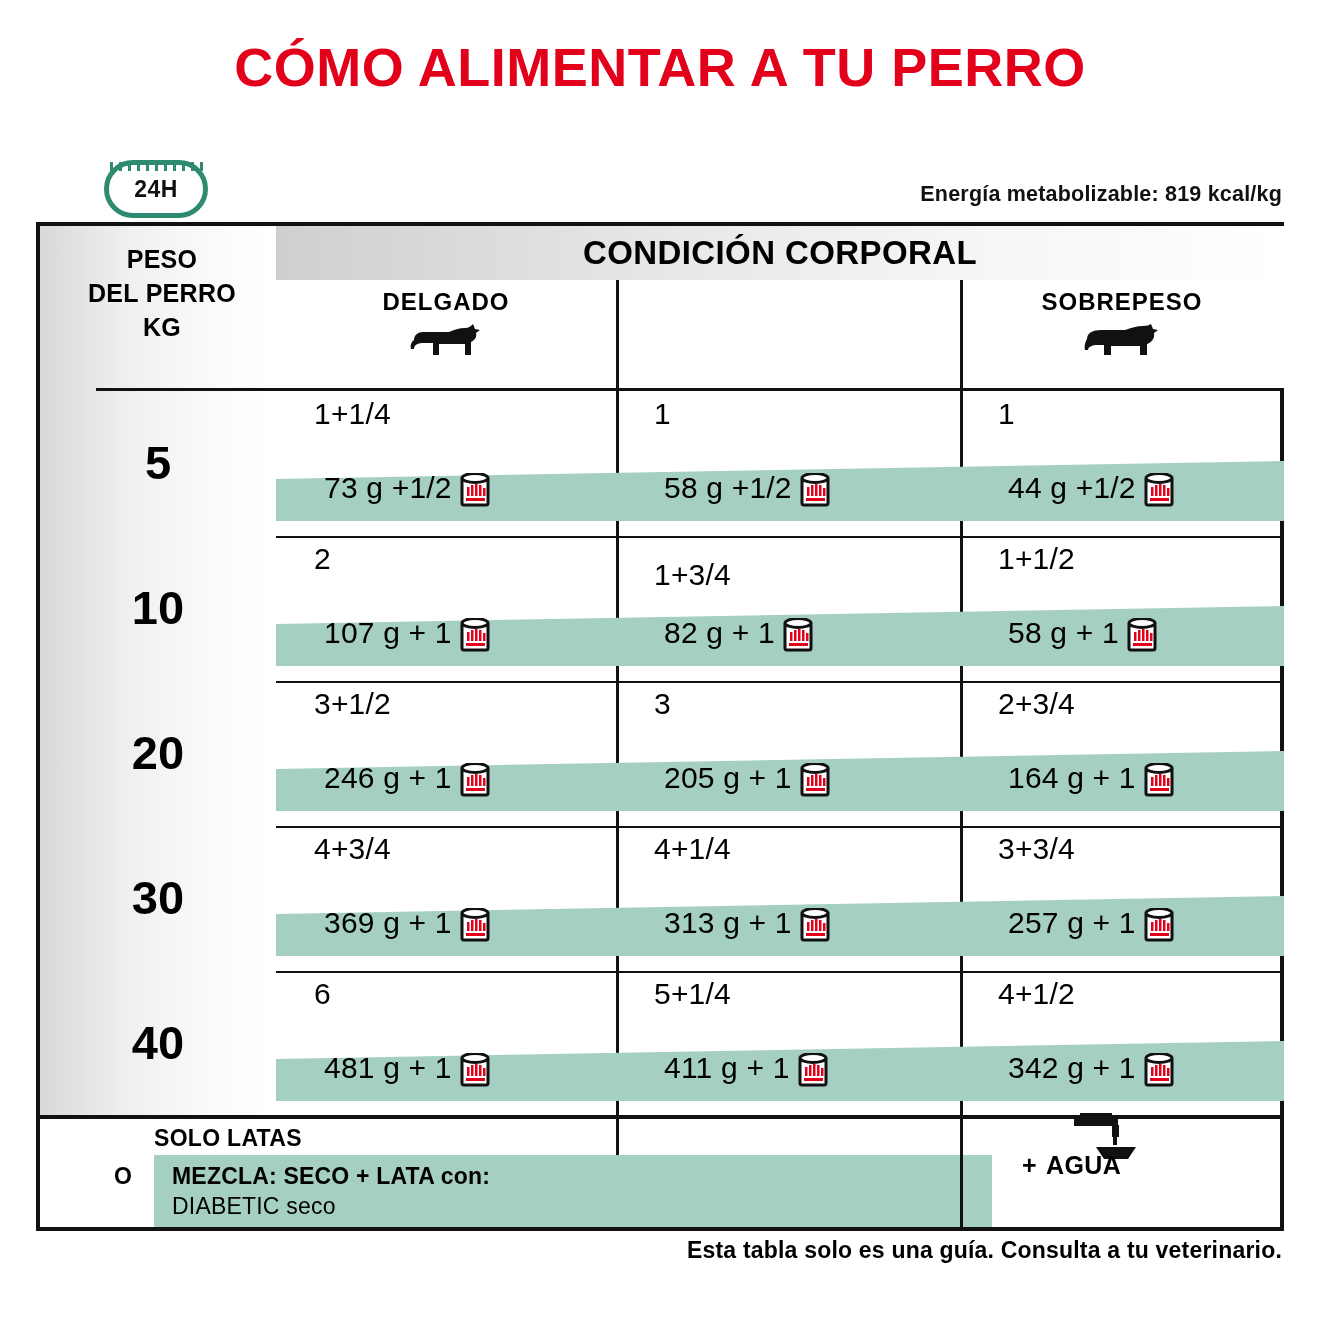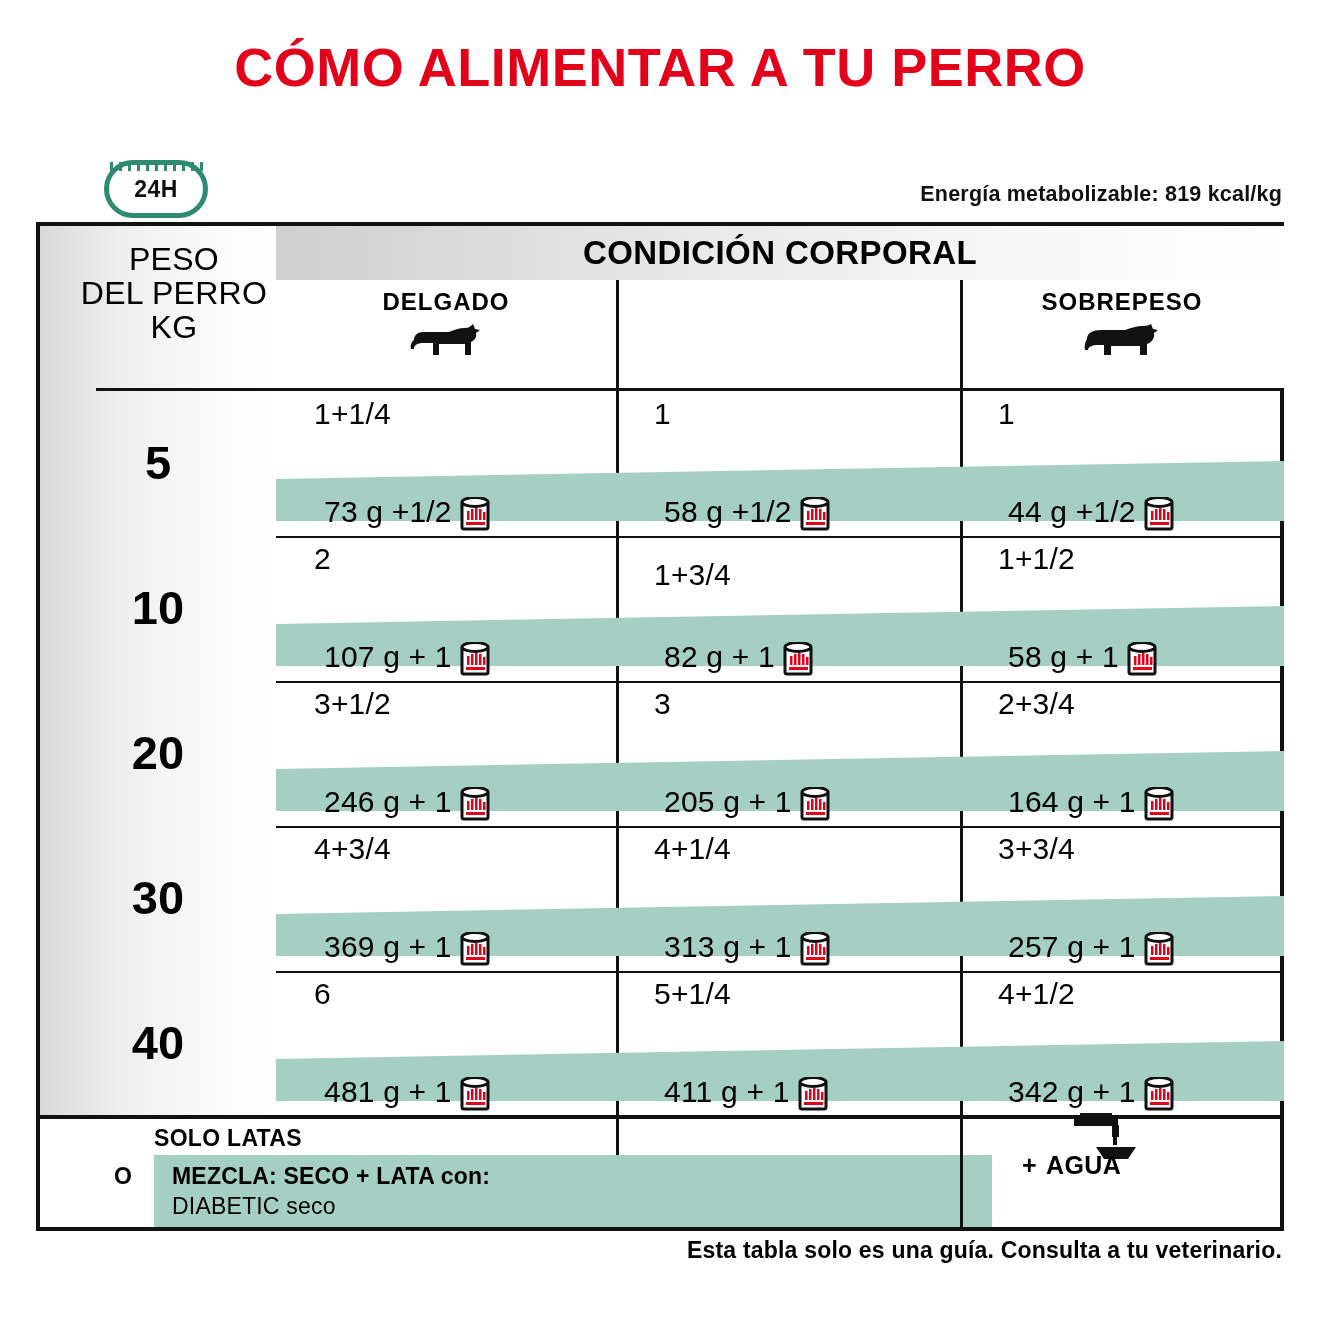--- a/index.html
+++ b/index.html
@@ -136,26 +136,26 @@
     height: 54px;
     line-height: 54px;
     text-align: center;
     font-size: 33px;
     font-weight: bold;
     letter-spacing: 0.4px;
   }
 
   .hdr-weight {
     position: absolute;
-    left: 16px;
+    left: 4px;
     top: 16px;
     width: 236px;
     text-align: center;
-    font-size: 32px;
-    font-weight: normal;
+    font-size: 25px;
+    font-weight: bold;
     line-height: 34px;
     letter-spacing: 0.3px;
   }
 
   .cond {
     position: absolute;
     top: 62px;
     height: 98px;
     text-align: center;
   }
@@ -224,21 +224,20 @@
     height: 60px;
     background: #A5CFC3;
     clip-path: polygon(0 18px, 100% 0, 100% 60px, 0 60px);
   }
   .cellmix {
     position: absolute;
     top: 80px;
     font-size: 30px;
     letter-spacing: 0.2px;
     white-space: nowrap;
-    margin-top: 24px;
   }
 
   
   .bottom {
     position: absolute;
     left: 36px;
     top: 1111px;
     width: 1248px;
     height: 122px;
   }

